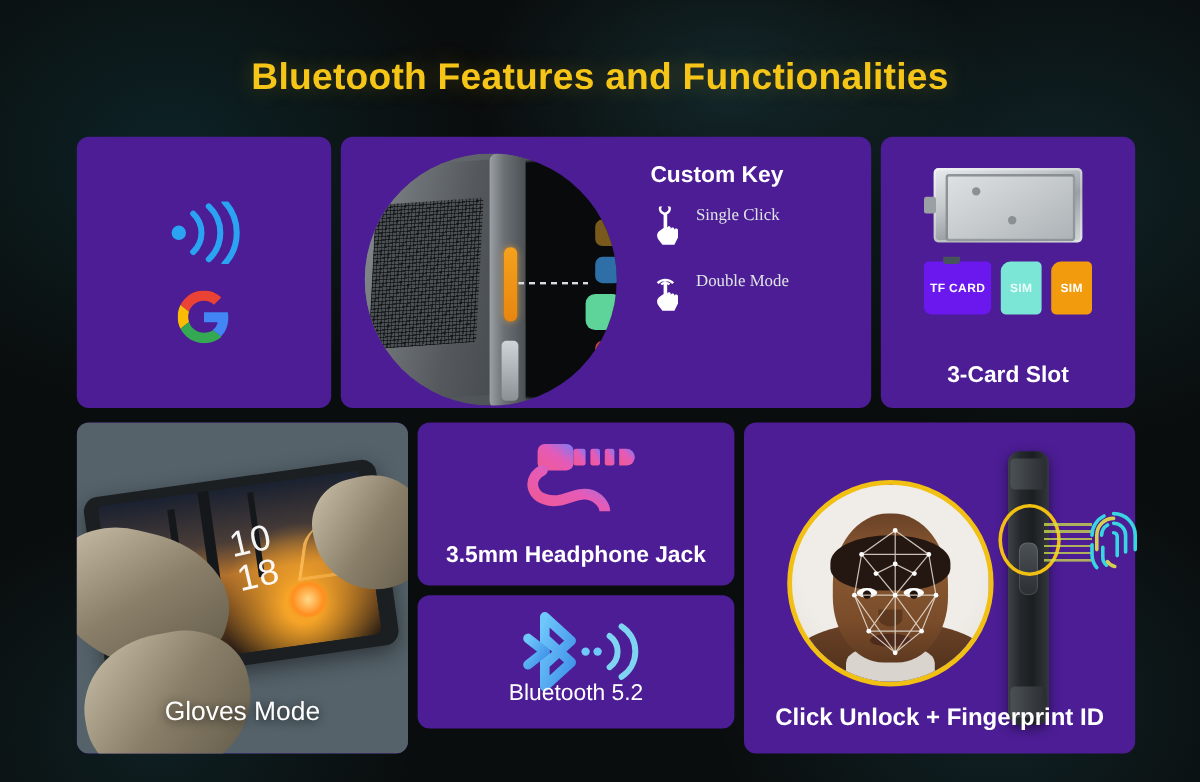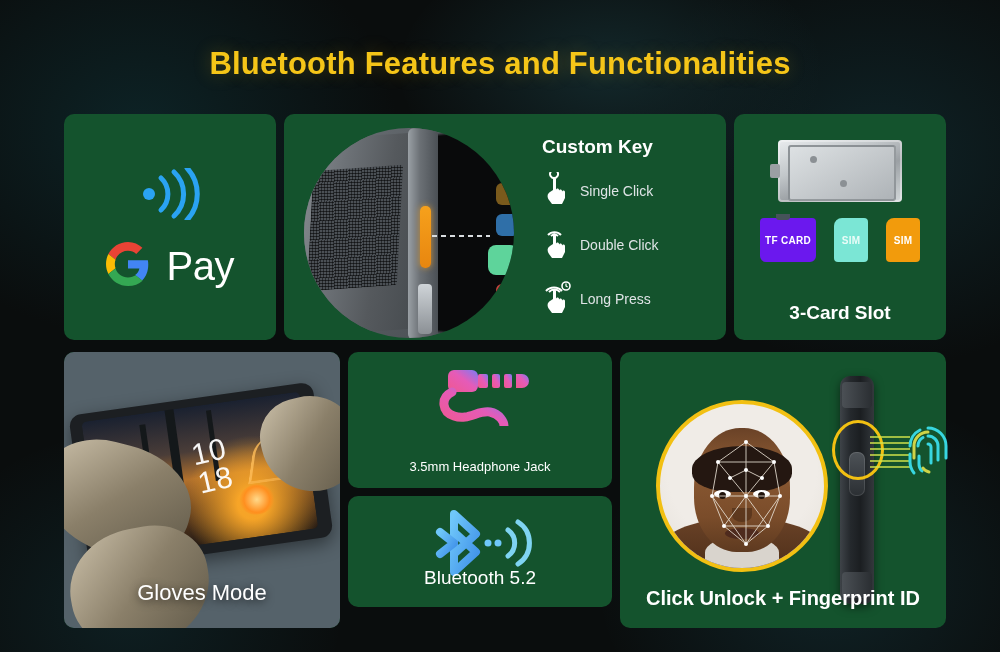--- a/index.html
+++ b/index.html
@@ -21,21 +21,21 @@
 
   .title{
     position:absolute; left:0; top:46px; width:1000px;
     text-align:center; color:#F5C518; font-size:31px; font-weight:bold;
     letter-spacing:.2px;
     text-shadow:0 0 18px rgba(245,197,24,.25);
   }
 
   .panel{
     position:absolute;
-    background:#14532d;
+    background:#4c1d95;
     border-radius:10px;
   }
 
   
   #p-nfc{left:64px; top:114px; width:212px; height:226px;}
   .nfc-row{position:absolute;left:0;top:54px;width:100%;text-align:center;}
   .nfc-word{display:inline-block;color:#2AA3F2;font-size:40px;font-weight:bold;letter-spacing:-1px;vertical-align:middle;}
   .nfc-waves{display:inline-block;vertical-align:middle;margin-left:4px;}
   .gpay{position:absolute;left:0;top:128px;width:100%;text-align:center;}
   .gpay .g{display:inline-block;vertical-align:middle;}
@@ -80,37 +80,37 @@
   .power-btn{position:absolute;left:114px;top:156px;width:14px;height:50px;border-radius:4px;background:linear-gradient(180deg,#cfd4d8,#8b9095);}
   .dots-line{position:absolute;left:128px;top:107px;width:58px;height:2px;
     background:repeating-linear-gradient(90deg,#d9dde0 0 5px,rgba(0,0,0,0) 5px 9px);}
   .appcol{position:absolute;left:188px;top:24px;width:30px;}
   .appicon{width:22px;height:22px;border-radius:6px;margin:0 auto 9px;}
   .appicon.big{width:30px;height:30px;border-radius:8px;margin-left:-4px;position:relative;}
   .sos{font-size:7px;color:#fff;text-align:center;line-height:22px;font-weight:bold;}
 
   .key-info{position:absolute;left:258px;top:22px;width:180px;}
   .key-title{color:#ffffff;font-size:19px;font-weight:bold;margin-bottom:14px;}
-  .key-item{display:flex;align-items:center;margin-bottom:16px;}
+  .key-item{display:flex;align-items:flex-start;margin-bottom:16px;font-family:Liberation Serif, serif;}
   .key-item .lbl{color:#dfe4e6;font-size:14px;margin-left:8px;}
 
   
   #p-card{left:734px; top:114px; width:212px; height:226px;}
   .tray{
     position:absolute;left:50%;top:26px;transform:translateX(-50%);
     width:124px;height:62px;border-radius:4px;
     background:linear-gradient(160deg,#e9ecee 0%,#c2c7ca 35%,#9ba0a4 60%,#d4d9db 100%);
     box-shadow:inset 0 0 0 2px rgba(255,255,255,.35);
   }
   .tray:before{content:"";position:absolute;left:10px;top:5px;width:104px;height:52px;border:2px solid rgba(120,126,130,.7);border-radius:3px;
     background:linear-gradient(150deg,#dde1e3,#aeb3b7);}
   .tray-tab{position:absolute;left:-8px;top:24px;width:10px;height:14px;background:#9ba0a4;border-radius:2px;}
   .tray-d1{position:absolute;left:32px;top:16px;width:7px;height:7px;border-radius:50%;background:#8b9094;}
   .tray-d2{position:absolute;left:62px;top:40px;width:7px;height:7px;border-radius:50%;background:#8b9094;}
-  .cards{position:absolute;left:0;top:104px;width:100%;display:flex;justify-content:center;align-items:flex-start;gap:18px;}
+  .cards{position:absolute;left:0;top:104px;width:100%;display:flex;justify-content:center;align-items:flex-start;gap:8px;}
   .card-chip{
     position:relative;height:44px;border-radius:6px;
     color:#fff;font-size:10px;font-weight:bold;text-align:center;
     display:flex;align-items:center;justify-content:center;letter-spacing:.3px;
   }
   .card-tf{width:56px;background:#6B18EE;border-radius:4px 4px 6px 6px;}
   .card-tf:before{content:"";position:absolute;left:16px;top:-4px;width:14px;height:6px;background:#46535A;border-radius:0 0 3px 3px;}
   .card-sim1{width:34px;background:#7BE6D5;color:#eafcf8;border-radius:8px 4px 4px 4px;}
   .card-sim2{width:34px;background:#F29B0C;border-radius:8px 4px 4px 4px;}
   .card-caption{position:absolute;left:0;bottom:16px;width:100%;text-align:center;color:#fff;font-size:19px;font-weight:bold;margin-top:48px;}
@@ -140,21 +140,21 @@
   .clock{position:absolute;left:48%;top:24%;color:#fff;font-size:30px;line-height:.95;font-weight:300;transform:rotate(-5deg);opacity:.95;letter-spacing:1px;}
   .glove-hand{position:absolute;background:linear-gradient(135deg,#cdc2ab,#8a7f69 50%,#5e5747);border-radius:40% 50% 45% 55%;}
   .gh1{left:-22px;top:92px;width:150px;height:110px;transform:rotate(14deg);}
   .gh2{left:6px;top:176px;width:140px;height:120px;transform:rotate(-10deg);border-radius:50% 40% 55% 45%;}
   .gh3{left:198px;top:44px;width:96px;height:96px;transform:rotate(-14deg);}
   .glove-cap{position:absolute;left:0;bottom:22px;width:100%;text-align:center;color:#fff;font-size:22px;text-shadow:0 2px 8px rgba(0,0,0,.7);}
 
   
   #p-jack{left:348px; top:352px; width:264px; height:136px;}
   .jack-art{position:absolute;left:0;top:12px;width:100%;height:62px;}
-  .jack-cap{position:absolute;left:0;bottom:14px;width:100%;text-align:center;color:#fff;font-size:13px;font-weight:normal;}
+  .jack-cap{position:absolute;left:0;bottom:14px;width:100%;text-align:center;color:#fff;font-size:19px;font-weight:bold;}
 
   
   #p-bt{left:348px; top:496px; width:264px; height:111px;}
   .bt-art{position:absolute;left:0;top:14px;width:100%;height:66px;}
   .bt-cap{position:absolute;left:0;bottom:18px;width:100%;text-align:center;color:#fff;font-size:19px;}
 
   
   #p-face{left:620px; top:352px; width:326px; height:276px;}
   .face-circle{
     position:absolute;left:36px;top:48px;width:172px;height:172px;border-radius:50%;
@@ -215,21 +215,20 @@
     <div class="gpay">
       <span class="g">
         <svg width="44" height="44" viewBox="0 0 48 48">
           <path fill="#EA4335" d="M24 9.5c3.5 0 6.6 1.2 9 3.6l6.7-6.7C35.6 2.4 30.2 0 24 0 14.6 0 6.5 5.4 2.6 13.2l7.8 6.1C12.3 13.5 17.7 9.5 24 9.5z"></path>
           <path fill="#4285F4" d="M46.1 24.5c0-1.6-.15-3.2-.43-4.7H24v9.1h12.4c-.54 2.9-2.16 5.4-4.6 7.1l7.6 5.9c4.4-4.1 6.7-10.1 6.7-17.4z"></path>
           <path fill="#FBBC05" d="M10.4 28.7c-.5-1.5-.8-3-.8-4.7s.3-3.2.8-4.7l-7.8-6.1C.95 16.4 0 20.1 0 24s.95 7.6 2.6 10.8l7.8-6.1z"></path>
           <path fill="#34A853" d="M24 48c6.5 0 11.9-2.1 15.9-5.8l-7.6-5.9c-2.1 1.4-4.8 2.3-8.3 2.3-6.3 0-11.7-4-13.6-9.8l-7.8 6.1C6.5 42.6 14.6 48 24 48z"></path>
           <path fill="#46535A" d="M24 19.8h11v9.1H24z" opacity="0"></path>
         </svg>
       </span>
-      <span class="paytext">Pay</span>
     </div>
   </div>
 
   <div class="panel" id="p-key">
     <div class="key-photo">
       <div class="key-circle">
         <div class="phone-body"></div>
         <div class="phone-mesh"></div>
         <div class="cam-dot"></div>
         <div class="phone-edge"></div>
@@ -264,35 +263,23 @@
       </div>
 
       <div class="key-item">
         <span>
           <svg width="30" height="34" viewBox="0 0 30 34">
             <path d="M6 9 A9 9 0 0 1 19 9" fill="none" stroke="#fff" stroke-width="2"></path>
             <path d="M9 10 A5.5 5.5 0 0 1 16 10" fill="none" stroke="#fff" stroke-width="2"></path>
             <path d="M11 9 v9 l-3 2 c-3 2 -3 5 -1 8 l3 4 h10 l3-6 v-6 c0-2-3-2-3 0 v-1 c0-2-3-2-3 0 v-1 c0-2-3-2-3 0 V9 a1.8 1.8 0 0 0-3.6 0z" fill="#fff"></path>
           </svg>
         </span>
-        <span class="lbl">Double Click</span>
+        <span class="lbl">Double Mode</span>
       </div>
 
-      <div class="key-item">
-        <span>
-          <svg width="30" height="34" viewBox="0 0 30 34">
-            <path d="M4 11 A11 11 0 0 1 20 11" fill="none" stroke="#fff" stroke-width="2"></path>
-            <path d="M7 12 A7.5 7.5 0 0 1 18 12" fill="none" stroke="#fff" stroke-width="2"></path>
-            <circle cx="24" cy="6" r="4" fill="none" stroke="#fff" stroke-width="1.6"></circle>
-            <path d="M24 3.5 v2.5 l1.6 1" stroke="#fff" stroke-width="1.2" fill="none"></path>
-            <path d="M11 11 v8 l-3 2 c-3 2 -3 5 -1 8 l3 4 h10 l3-6 v-6 c0-2-3-2-3 0 v-1 c0-2-3-2-3 0 v-1 c0-2-3-2-3 0 V11 a1.8 1.8 0 0 0-3.6 0z" fill="#fff"></path>
-          </svg>
-        </span>
-        <span class="lbl">Long Press</span>
-      </div>
     </div>
   </div>
 
   <div class="panel" id="p-card">
     <div class="tray">
       <div class="tray-tab"></div>
       <div class="tray-d1"></div>
       <div class="tray-d2"></div>
     </div>
     <div class="cards">

